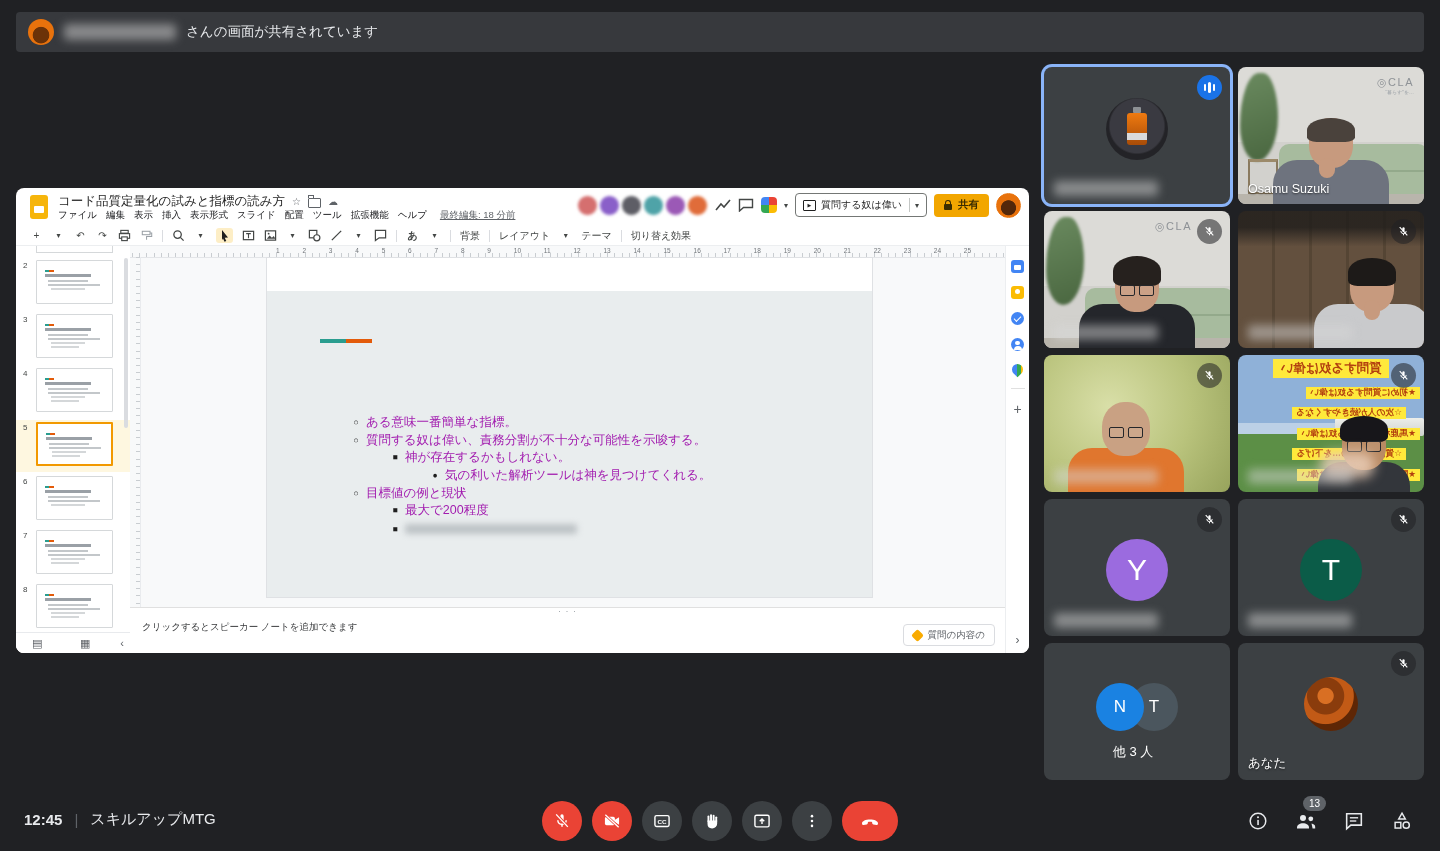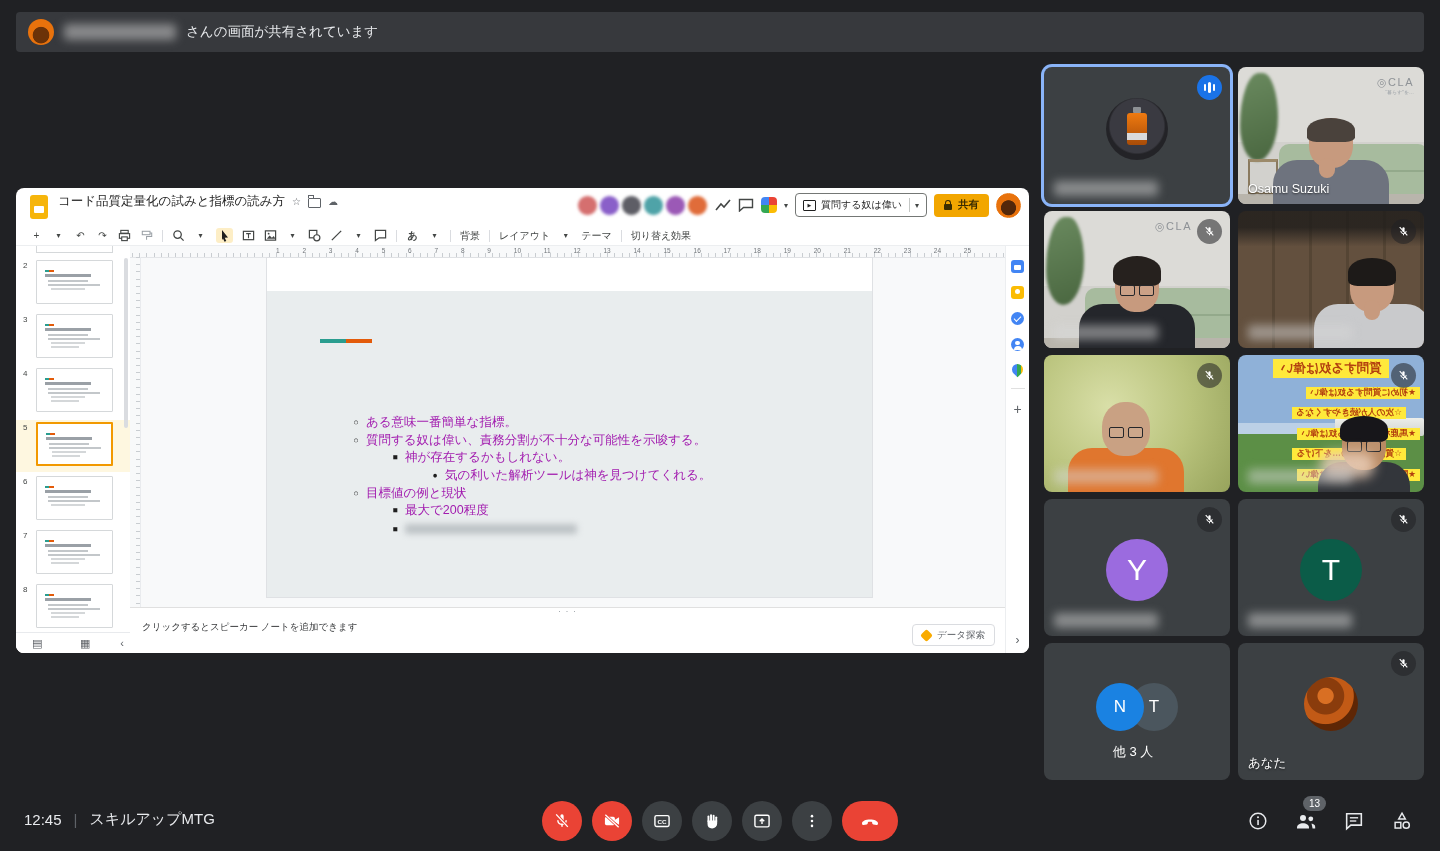--- a/index.html
+++ b/index.html
@@ -173,21 +173,21 @@
   .dual{position:absolute;top:40px;left:50%;transform:translateX(-50%);width:82px;height:48px}
   .dual i{position:absolute;width:48px;height:48px;border-radius:50%;display:flex;align-items:center;justify-content:center;
     font-size:17px;color:#fff;font-style:normal}
   .d1{left:0;background:#1a82e2;z-index:2}.d2{right:0;background:#4b565e;z-index:1}
   .others-label{position:absolute;top:100px;left:0;right:8px;text-align:center;color:#fff;font-size:13px}
   .you-av{position:absolute;left:50%;top:34px;transform:translateX(-50%);width:54px;height:54px;border-radius:50%;
     background:radial-gradient(circle at 40% 35%,#d96f23 0 16%,#8a3c0c 18% 38%,#c25a16 40% 58%,#5e2605 60% 100%)}
 
   
   .footer-left{position:absolute;left:24px;bottom:22px;display:flex;align-items:center;gap:12px;color:#e8eaed;font-size:15px}
-  .ftime{font-weight:normal}
+  .ftime{font-weight:bold}
   .fsep{color:#5f6368}
   .controls{position:absolute;left:50%;transform:translateX(-50%);bottom:10px;display:flex;align-items:center;gap:10px}
   .cbtn{width:40px;height:40px;border-radius:50%;display:flex;align-items:center;justify-content:center}
   .cred{background:#ea4335}.cdark{background:#3c4043}
   .cend{width:56px;height:40px;border-radius:20px;background:#ea4335;display:flex;align-items:center;justify-content:center}
   .fright{position:absolute;right:26px;bottom:18px;display:flex;align-items:flex-end;gap:24px}
   .fri{position:relative;width:24px;height:24px;display:flex;align-items:center;justify-content:center}
   .badge{position:absolute;top:-13px;right:-8px;background:#5f6368;color:#fff;font-size:10px;border-radius:9px;padding:2px 6px}
 </style>
 </head>
@@ -202,20 +202,33 @@
 <div class="slides-window">
 
   <div class="doc-icon">
       <i></i>
     </div>
   <div class="doc-title-row">
     <span class="doc-title">コード品質定量化の試みと指標の読み方</span>
     <span class="hico">☆</span>
     <span class="fold"></span>
     <span class="hico">☁</span>
+  </div>
+  <div class="menu-row">
+    <span>ファイル</span>
+    <span>編集</span>
+    <span>表示</span>
+    <span>挿入</span>
+    <span>表示形式</span>
+    <span>スライド</span>
+    <span>配置</span>
+    <span>ツール</span>
+    <span>拡張機能</span>
+    <span>ヘルプ</span>
+    <span class="last-edit">最終編集: 18 分前</span>
   </div>
 
   <div class="hdr-right">
     <span class="avx a1" style="margin-left:0"></span>
     <span class="avx a2"></span>
     <span class="avx a3"></span>
     <span class="avx a4"></span>
     <span class="avx a5"></span>
     <span class="avx a6"></span>
     <svg class="zig" viewBox="0 0 16 14">
@@ -445,21 +458,21 @@
           </div>
       </div>
     </div>
   </div>
 
   <div class="notes">
     <span class="drag-dots">· · ·</span>
     <span class="notes-ph">クリックするとスピーカー ノートを追加できます</span>
     <div class="btn-explore">
       <span class="exp-ic"></span>
-      <span>データ探索</span>
+      <span>質問の内容の</span>
     </div>
   </div>
 
   <div class="rail">
     <span class="ri ri-cal"></span>
     <span class="ri ri-keep"></span>
     <span class="ri ri-task"></span>
     <span class="ri ri-ppl"></span>
     <span class="ri-map"></span>
     <span class="ri-div"></span>

